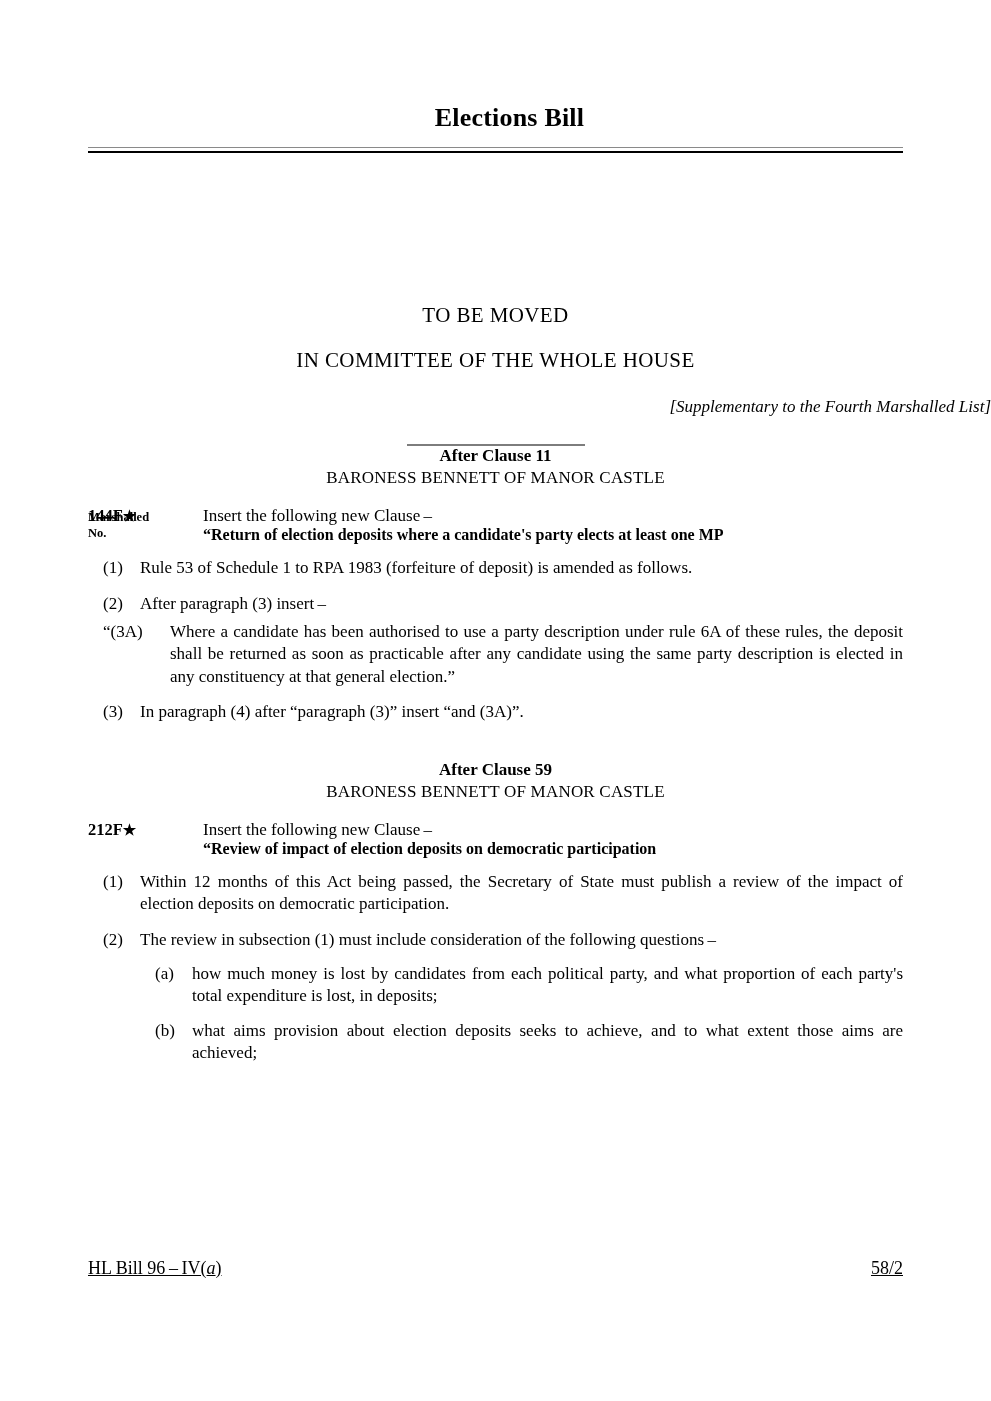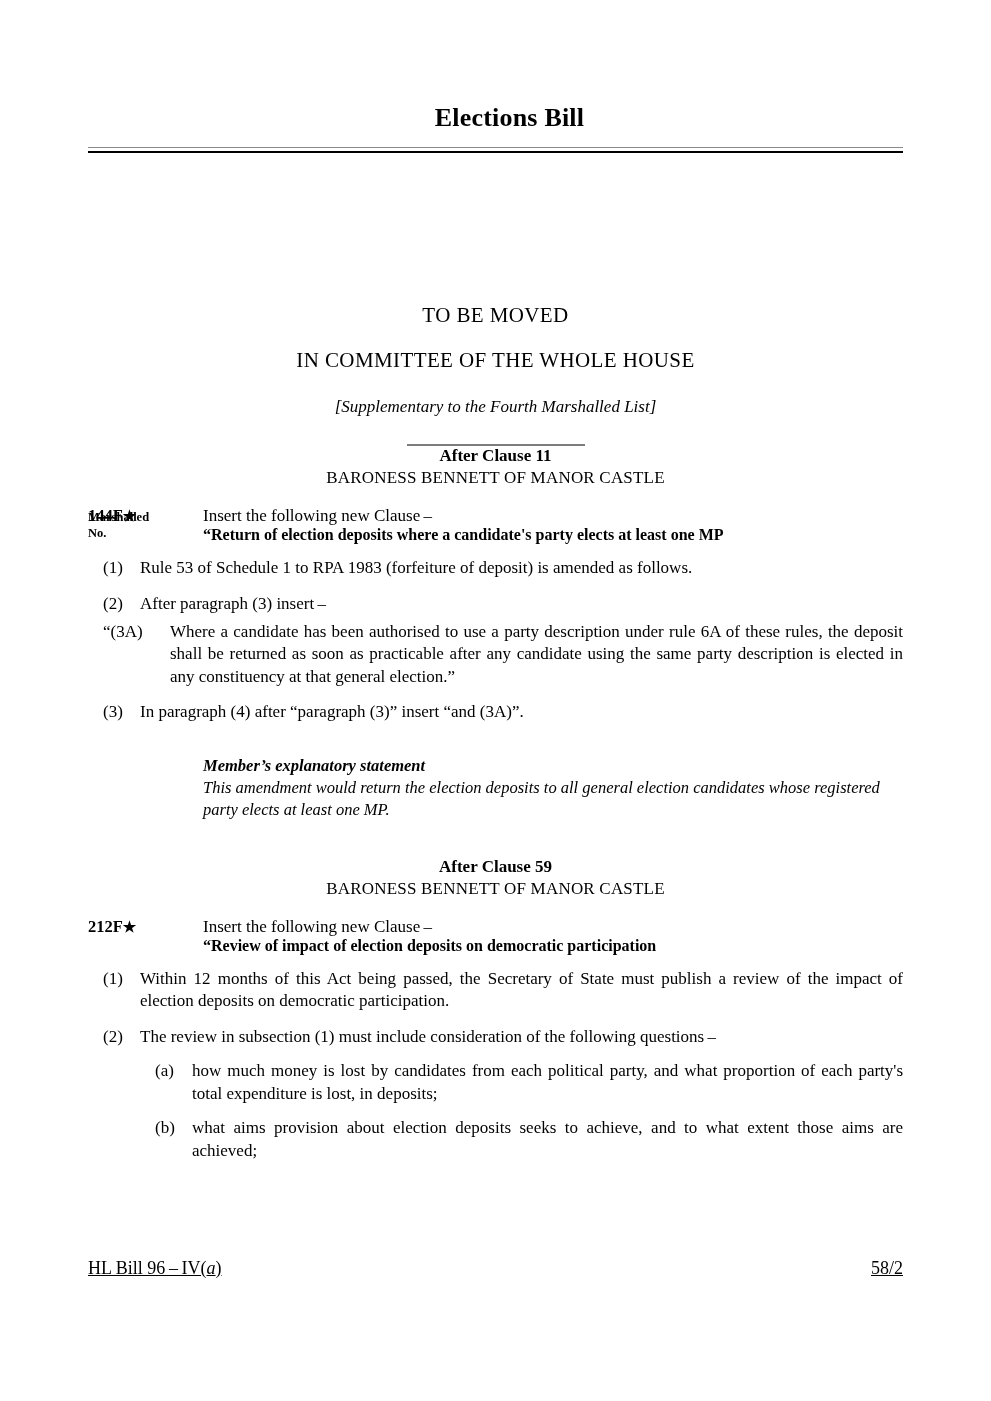--- a/index.html
+++ b/index.html
@@ -53,20 +53,21 @@
   }
   .heading-block .hl {
     font-size: 21px;
     letter-spacing: 0.4px;
     margin-bottom: 20px;
   }
   .heading-block .hl-italic {
     font-size: 17px;
     font-style: italic;
     margin-top: 24px;
+    text-align: right;
   }
   .short-rule {
     width: 178px;
     height: 2px;
     background: #7d7d7d;
     margin: 27px auto 0 auto;
   }
 
   
   .amend-col-label {
@@ -244,24 +245,20 @@
           <div class="amend-no"><span>144F</span><span class="star">★</span></div>
           <div class="insert-line">Insert the following new Clause –</div>
         </div>
         <div class="indent-block">
           <div class="new-clause-title">“Return of election deposits where a candidate's party elects at least one MP</div>
         </div>
         <div class="lvl1"><span class="marker">(1)</span><span>Rule 53 of Schedule 1 to RPA 1983 (forfeiture of deposit) is amended as follows.</span></div>
         <div class="lvl1"><span class="marker">(2)</span><span>After paragraph (3) insert –</span></div>
         <div class="lvlq"><span class="marker">“(3A)</span><span>Where a candidate has been authorised to use a party description under rule 6A of these rules, the deposit shall be returned as soon as practicable after any candidate using the same party description is elected in any constituency at that general election.”</span></div>
         <div class="lvl1"><span class="marker">(3)</span><span>In paragraph (4) after “paragraph (3)” insert “and (3A)”.</span></div>
-        <div class="expl-wrap">
-          <div class="expl-title">Member’s explanatory statement</div>
-          <div class="expl-text">This amendment would return the election deposits to all general election candidates whose registered party elects at least one MP.</div>
-        </div>
       </div>
       <div class="section-gap"></div>
       <div>
         <div class="clause-heading">After Clause 59</div>
         <div class="sponsor">BARONESS BENNETT OF MANOR CASTLE</div>
         <div class="amend-row">
           <div class="amend-no"><span>212F</span><span class="star">★</span></div>
           <div class="insert-line">Insert the following new Clause –</div>
         </div>
         <div class="indent-block">

